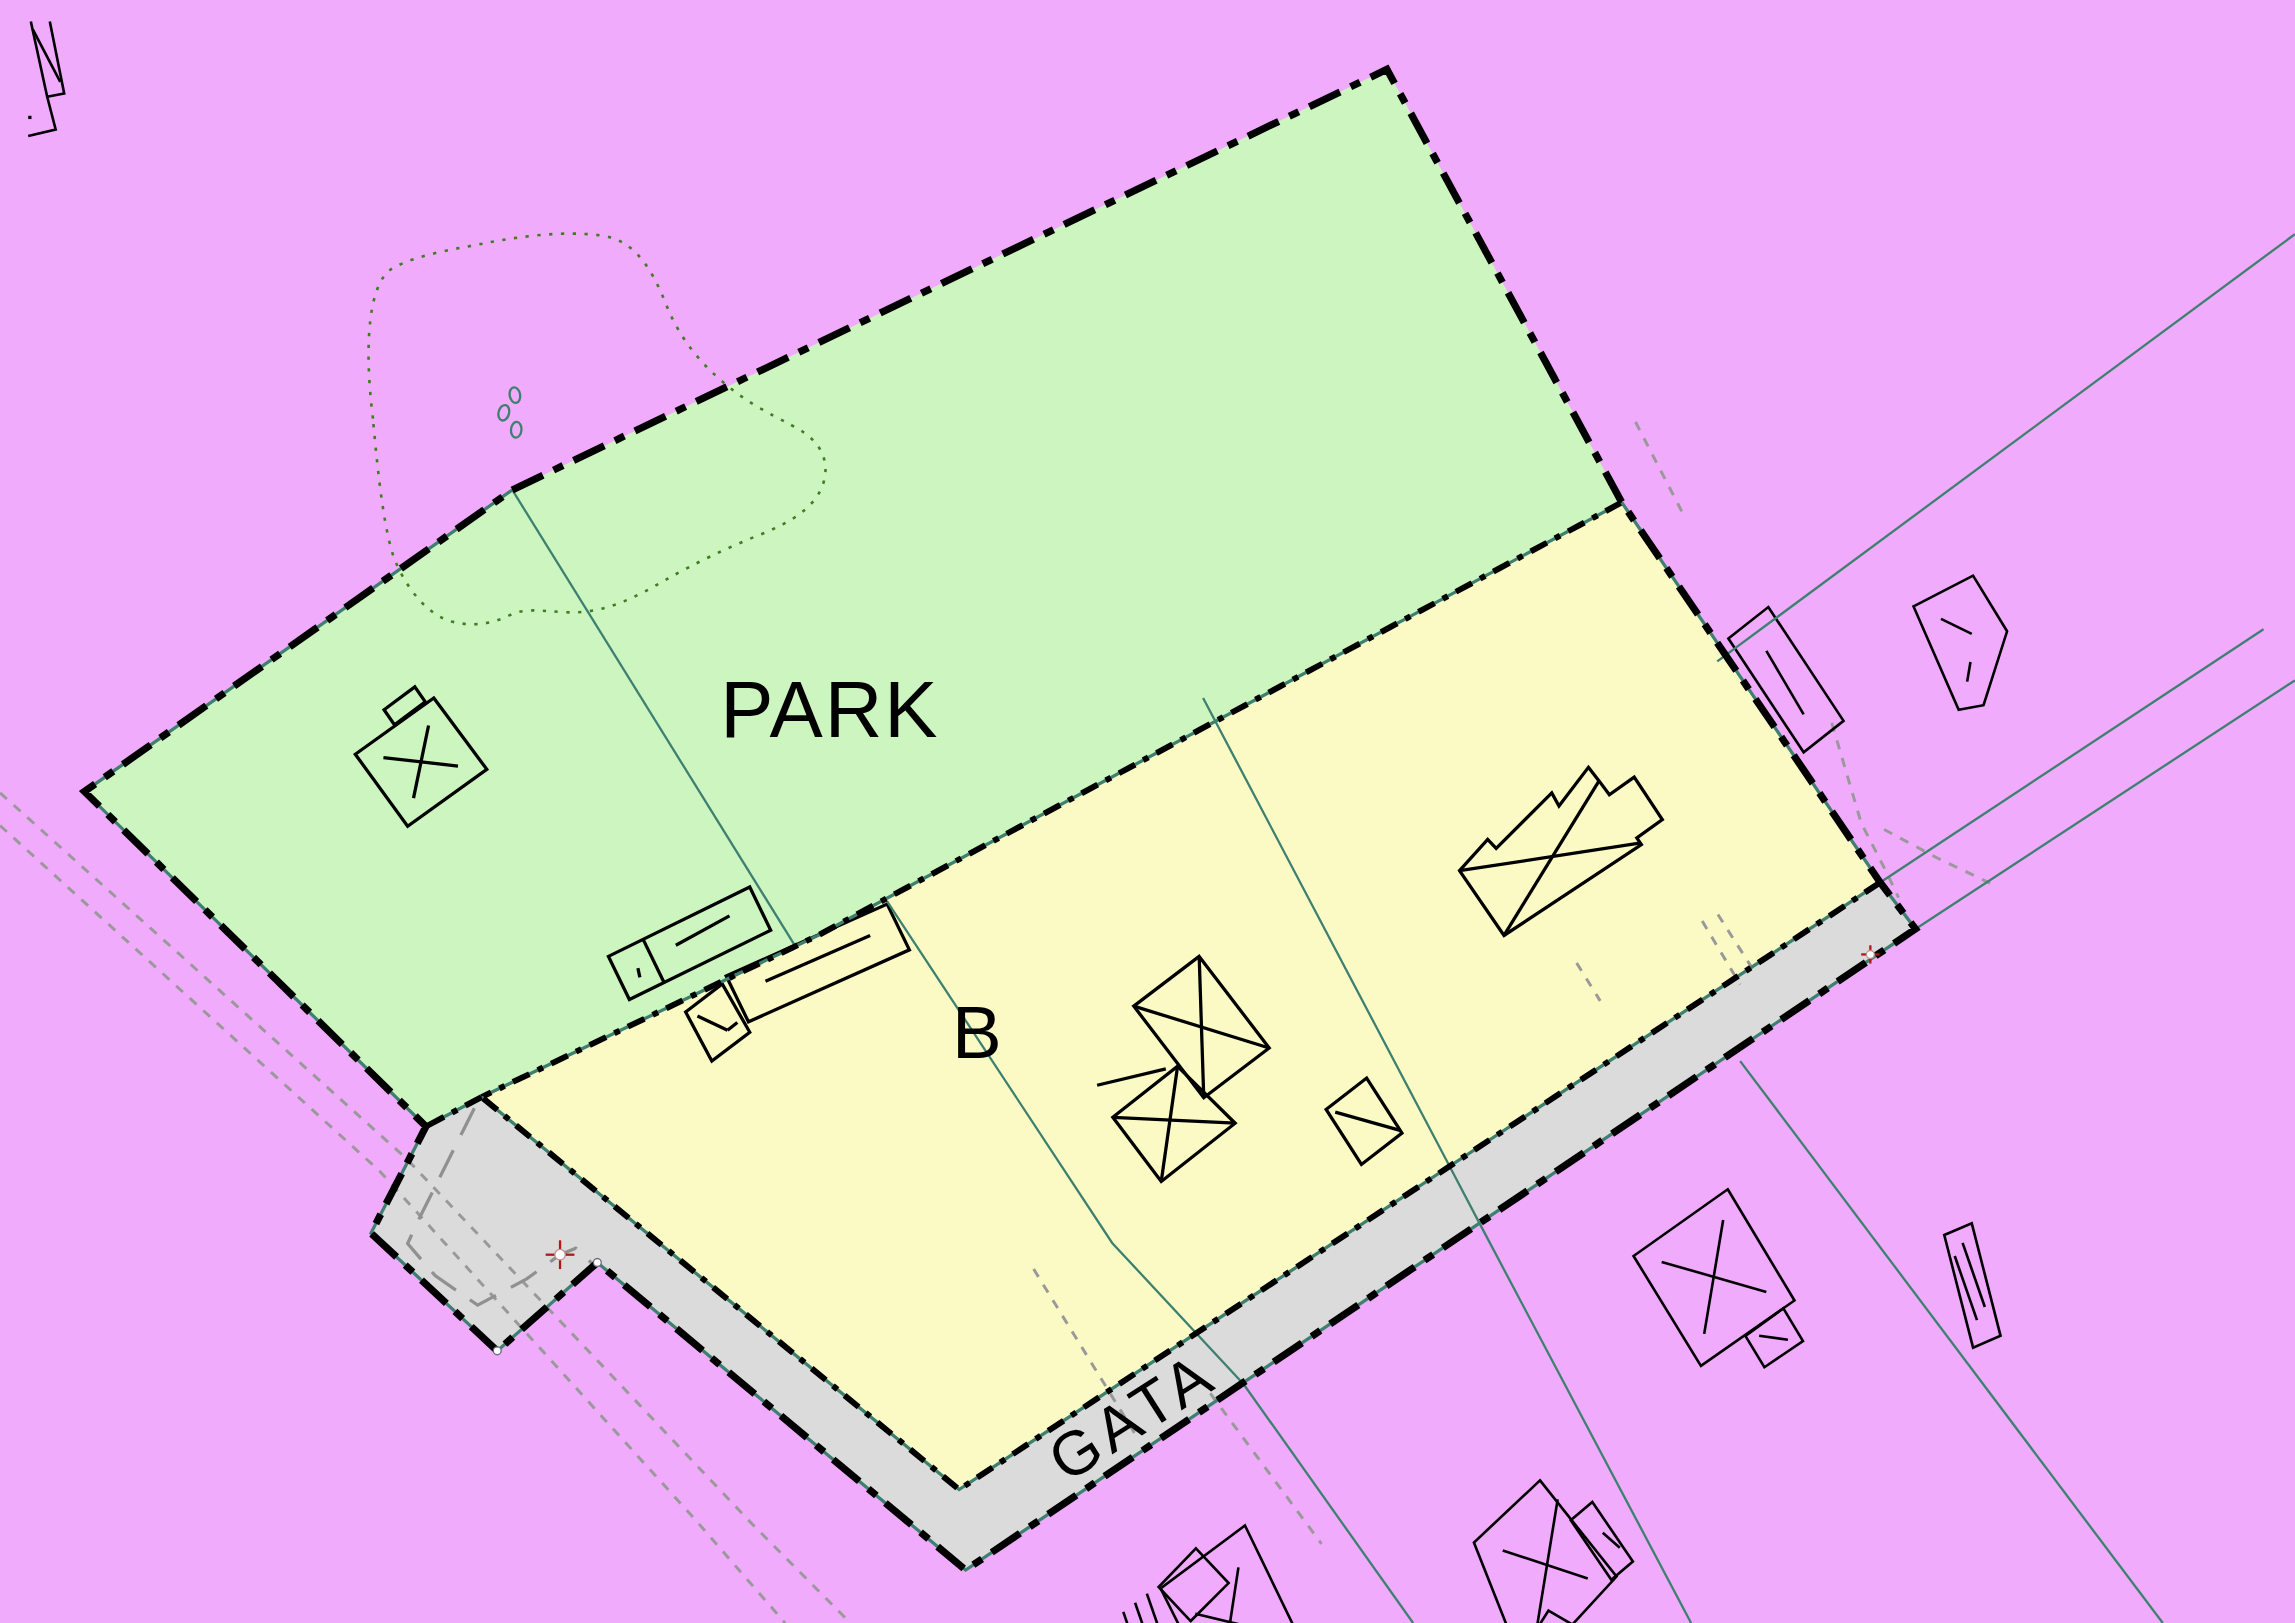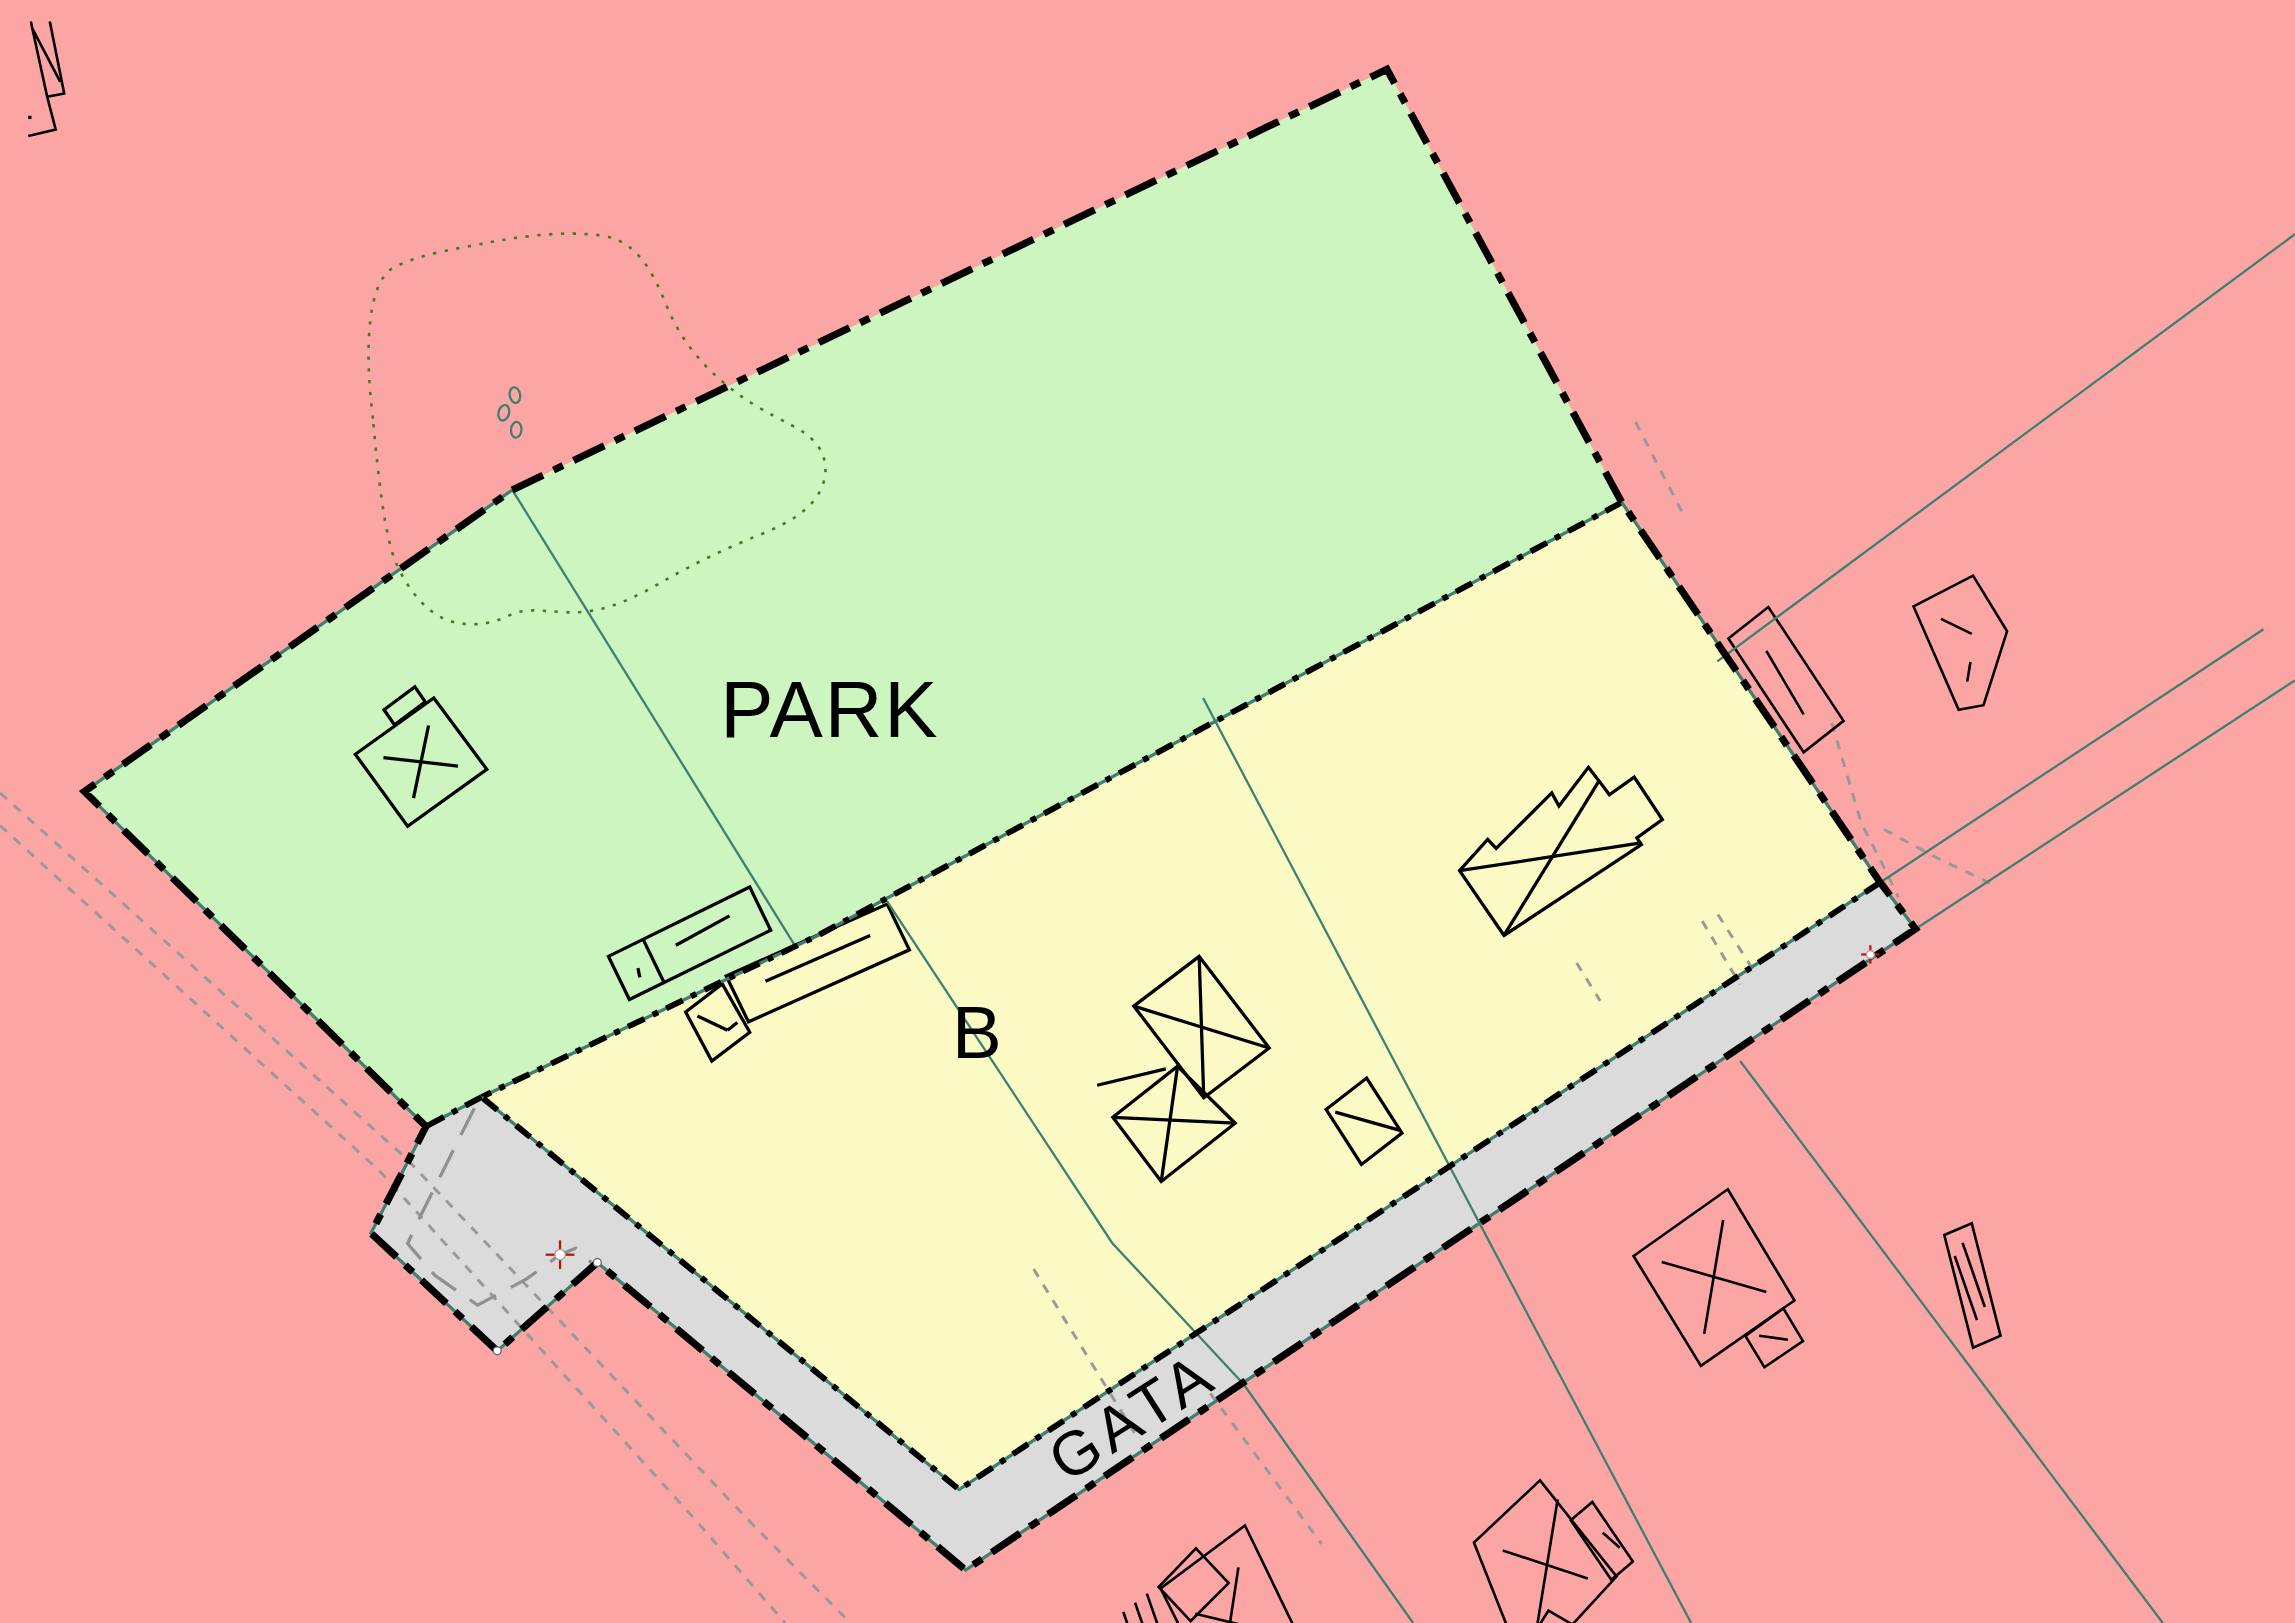--- a/index.html
+++ b/index.html
@@ -1,17 +1,17 @@
 <!DOCTYPE html>
 <html style="font-size:10.5px"><head>
 <meta charset="utf-8">
 <style>
   html,body{margin:0;padding:0;background:#ffffff;}
   body{font-family:"Liberation Sans",sans-serif;}
-  .map-wrap{width:2295px;height:1623px;overflow:hidden;background:#fca5a5;}
+  .map-wrap{width:2295px;height:1623px;overflow:hidden;background:#f0abfc;}
   svg{display:block;}
   .bldg{fill:none;stroke:#000;stroke-width:5;stroke-linejoin:miter;}
   .bldg-thin{fill:none;stroke:#000;stroke-width:4;stroke-linejoin:miter;}
   .teal{fill:none;stroke:#3e8070;stroke-width:3.5;}
   .teal-under{fill:none;stroke:#3e8070;stroke-width:5;}
   .plan-dash{fill:none;stroke:#000;stroke-width:11;stroke-dasharray:52 18 16 18;}
   .use-dash{fill:none;stroke:#000;stroke-width:9;stroke-dasharray:28 14 9 14;}
   .gray-dash{fill:none;stroke:#999;stroke-width:4.5;stroke-dasharray:14 14;}
   .gray-longdash{fill:none;stroke:#909090;stroke-width:5;stroke-dasharray:46 26;}
   .veg{fill:none;stroke:#3f7d22;stroke-width:4;stroke-dasharray:5 13;}

